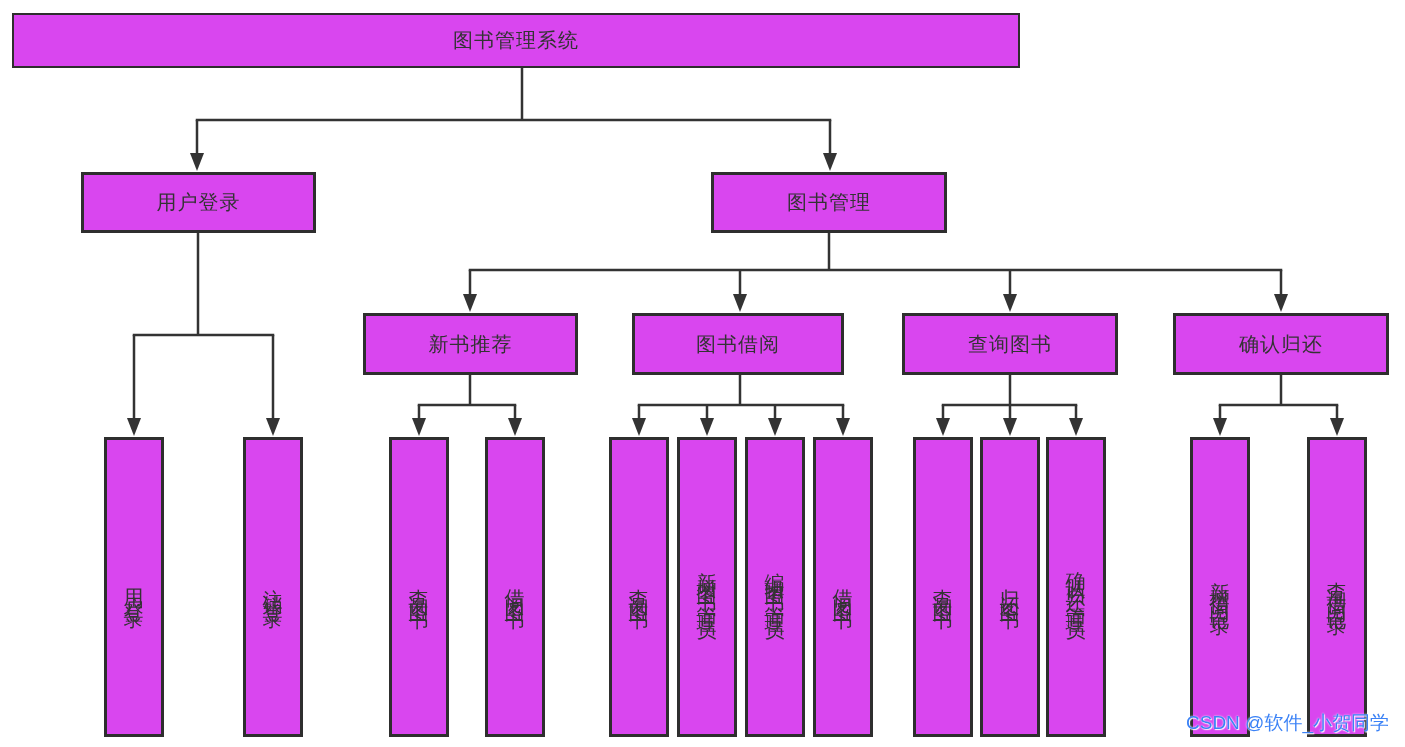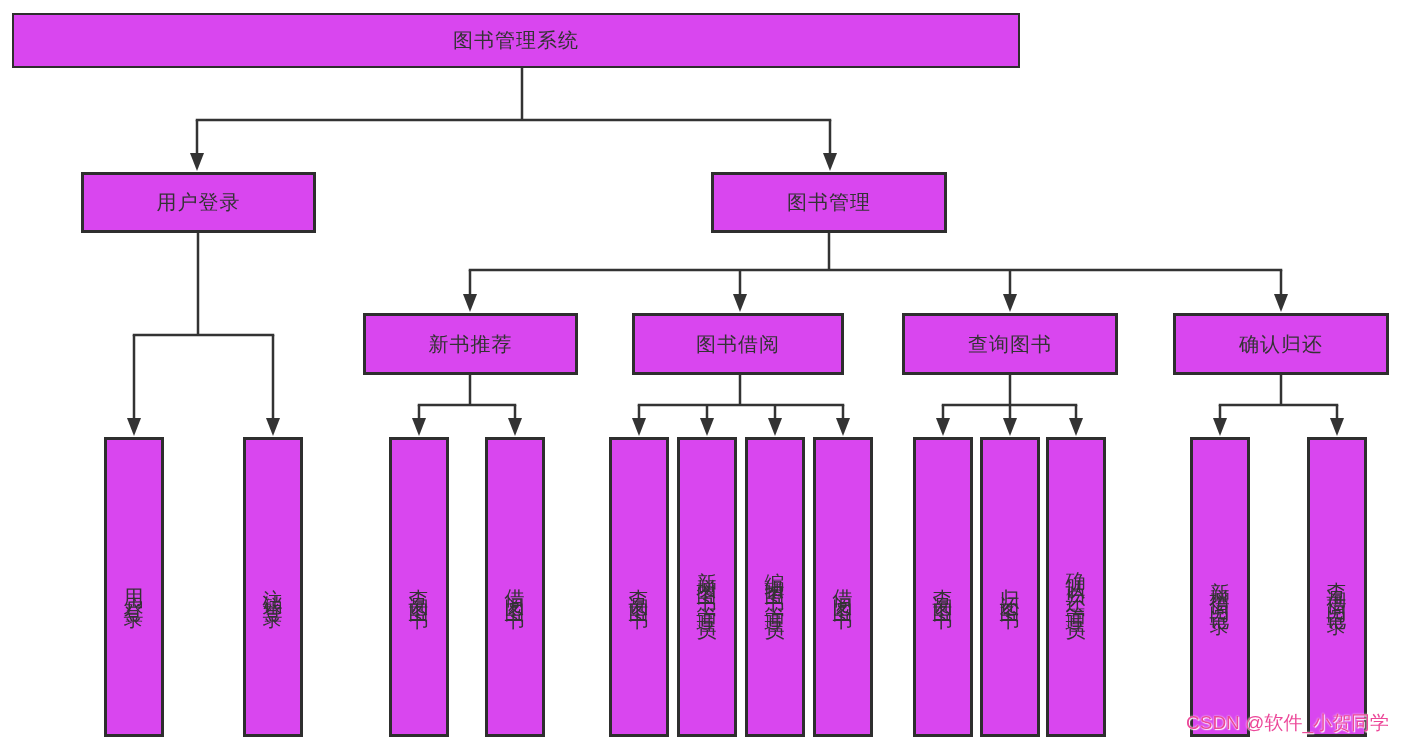--- a/index.html
+++ b/index.html
@@ -52,21 +52,21 @@
   .leaf {
     width: 60px;
     top: 437px;
     height: 300px;
   }
   #watermark {
     position: absolute;
     left: 1186px;
     top: 710px;
     font-size: 19px;
-    color: #ec4899;
+    color: #3b82f6;
     text-shadow: 0 0 2px #ffffff, 1px 1px 1px #ffffff;
     z-index: 3;
     white-space: nowrap;
   }
 </style>
 </head>
 <body>
 
 <div id="canvas">
 

